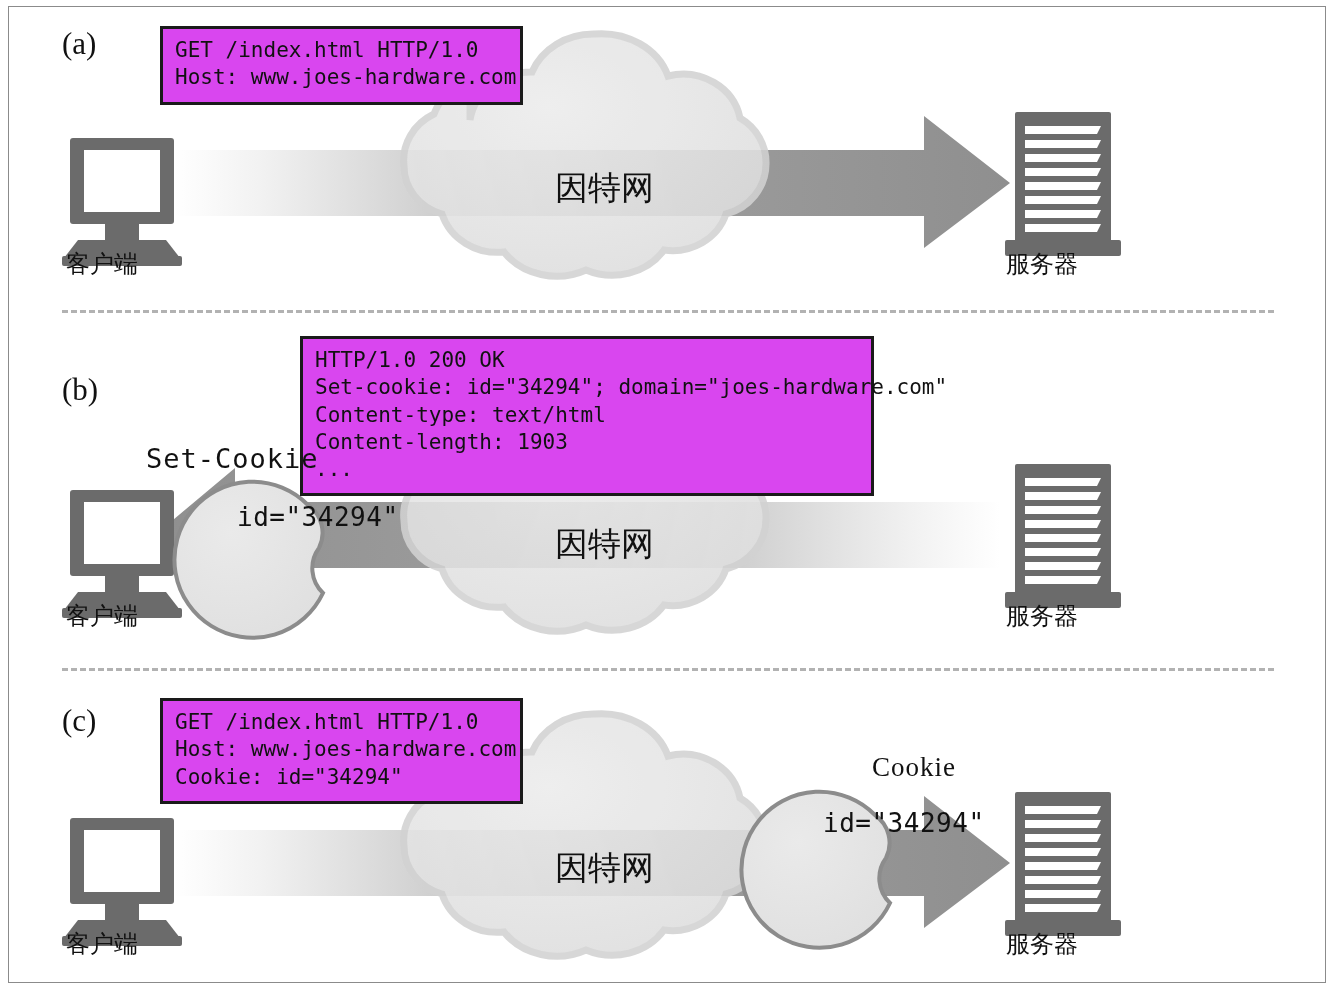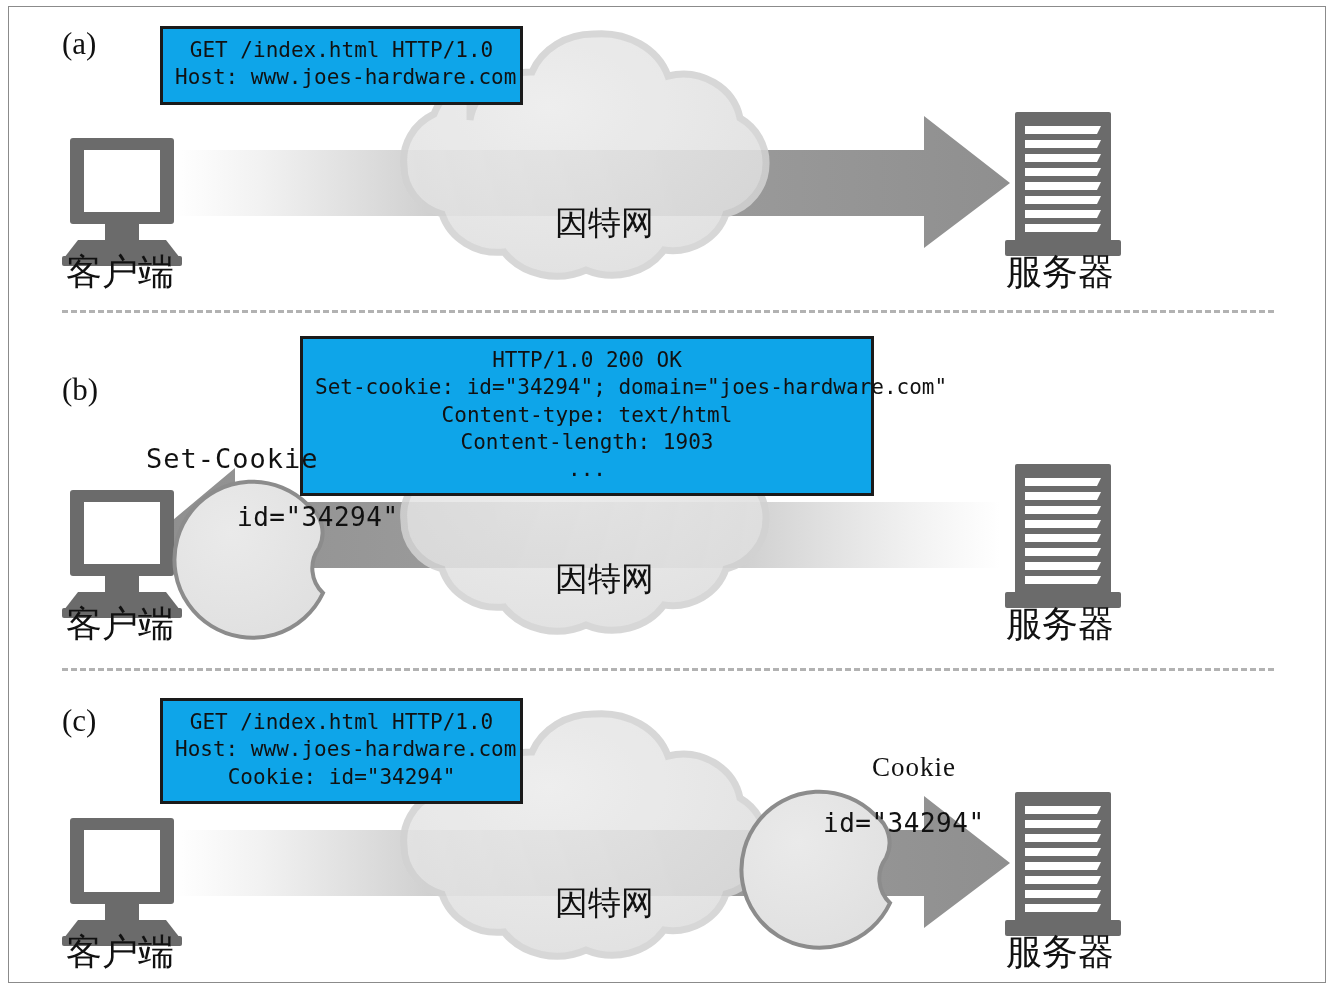--- a/index.html
+++ b/index.html
@@ -38,31 +38,30 @@
     position:absolute;
     font-family:"Liberation Serif", serif;
     font-size:31px;
     color:#111;
     line-height:1;
   }
 
   
   .msgbox{
     position:absolute;
-    background:#0ea5e9;
+    background:#d946ef;
     border:3px solid #1a1a1a;
     box-sizing:border-box;
     padding:8px 12px 10px 12px;
     font-family:"DejaVu Sans Mono","Liberation Mono",monospace;
     font-size:21px;
     line-height:1.30;
     color:#111;
     white-space:pre;
     z-index:40;
-    text-align:center;
   }
 
   
   .mono-label{
     position:absolute;
     font-family:"DejaVu Sans Mono","Liberation Mono",monospace;
     font-size:27px;
     letter-spacing:1px;
     color:#111;
     z-index:45;
@@ -85,26 +84,25 @@
   .cookie-layer{position:absolute;left:0;top:0;z-index:30;}
   .device-layer{position:absolute;left:0;top:0;z-index:25;}
 
   .cloud-text{
     position:absolute;
     font-family:"Liberation Serif", serif;
     font-size:33px;
     color:#111;
     z-index:28;
     white-space:nowrap;
-    margin-top:35px;
   }
   .device-caption{
     position:absolute;
     font-family:"Liberation Serif", serif;
-    font-size:36px;
+    font-size:24px;
     color:#111;
     z-index:28;
     white-space:nowrap;
   }
   svg{display:block;overflow:visible;}
 </style>
 </head>
 <body>
 
 <div id="figure">

